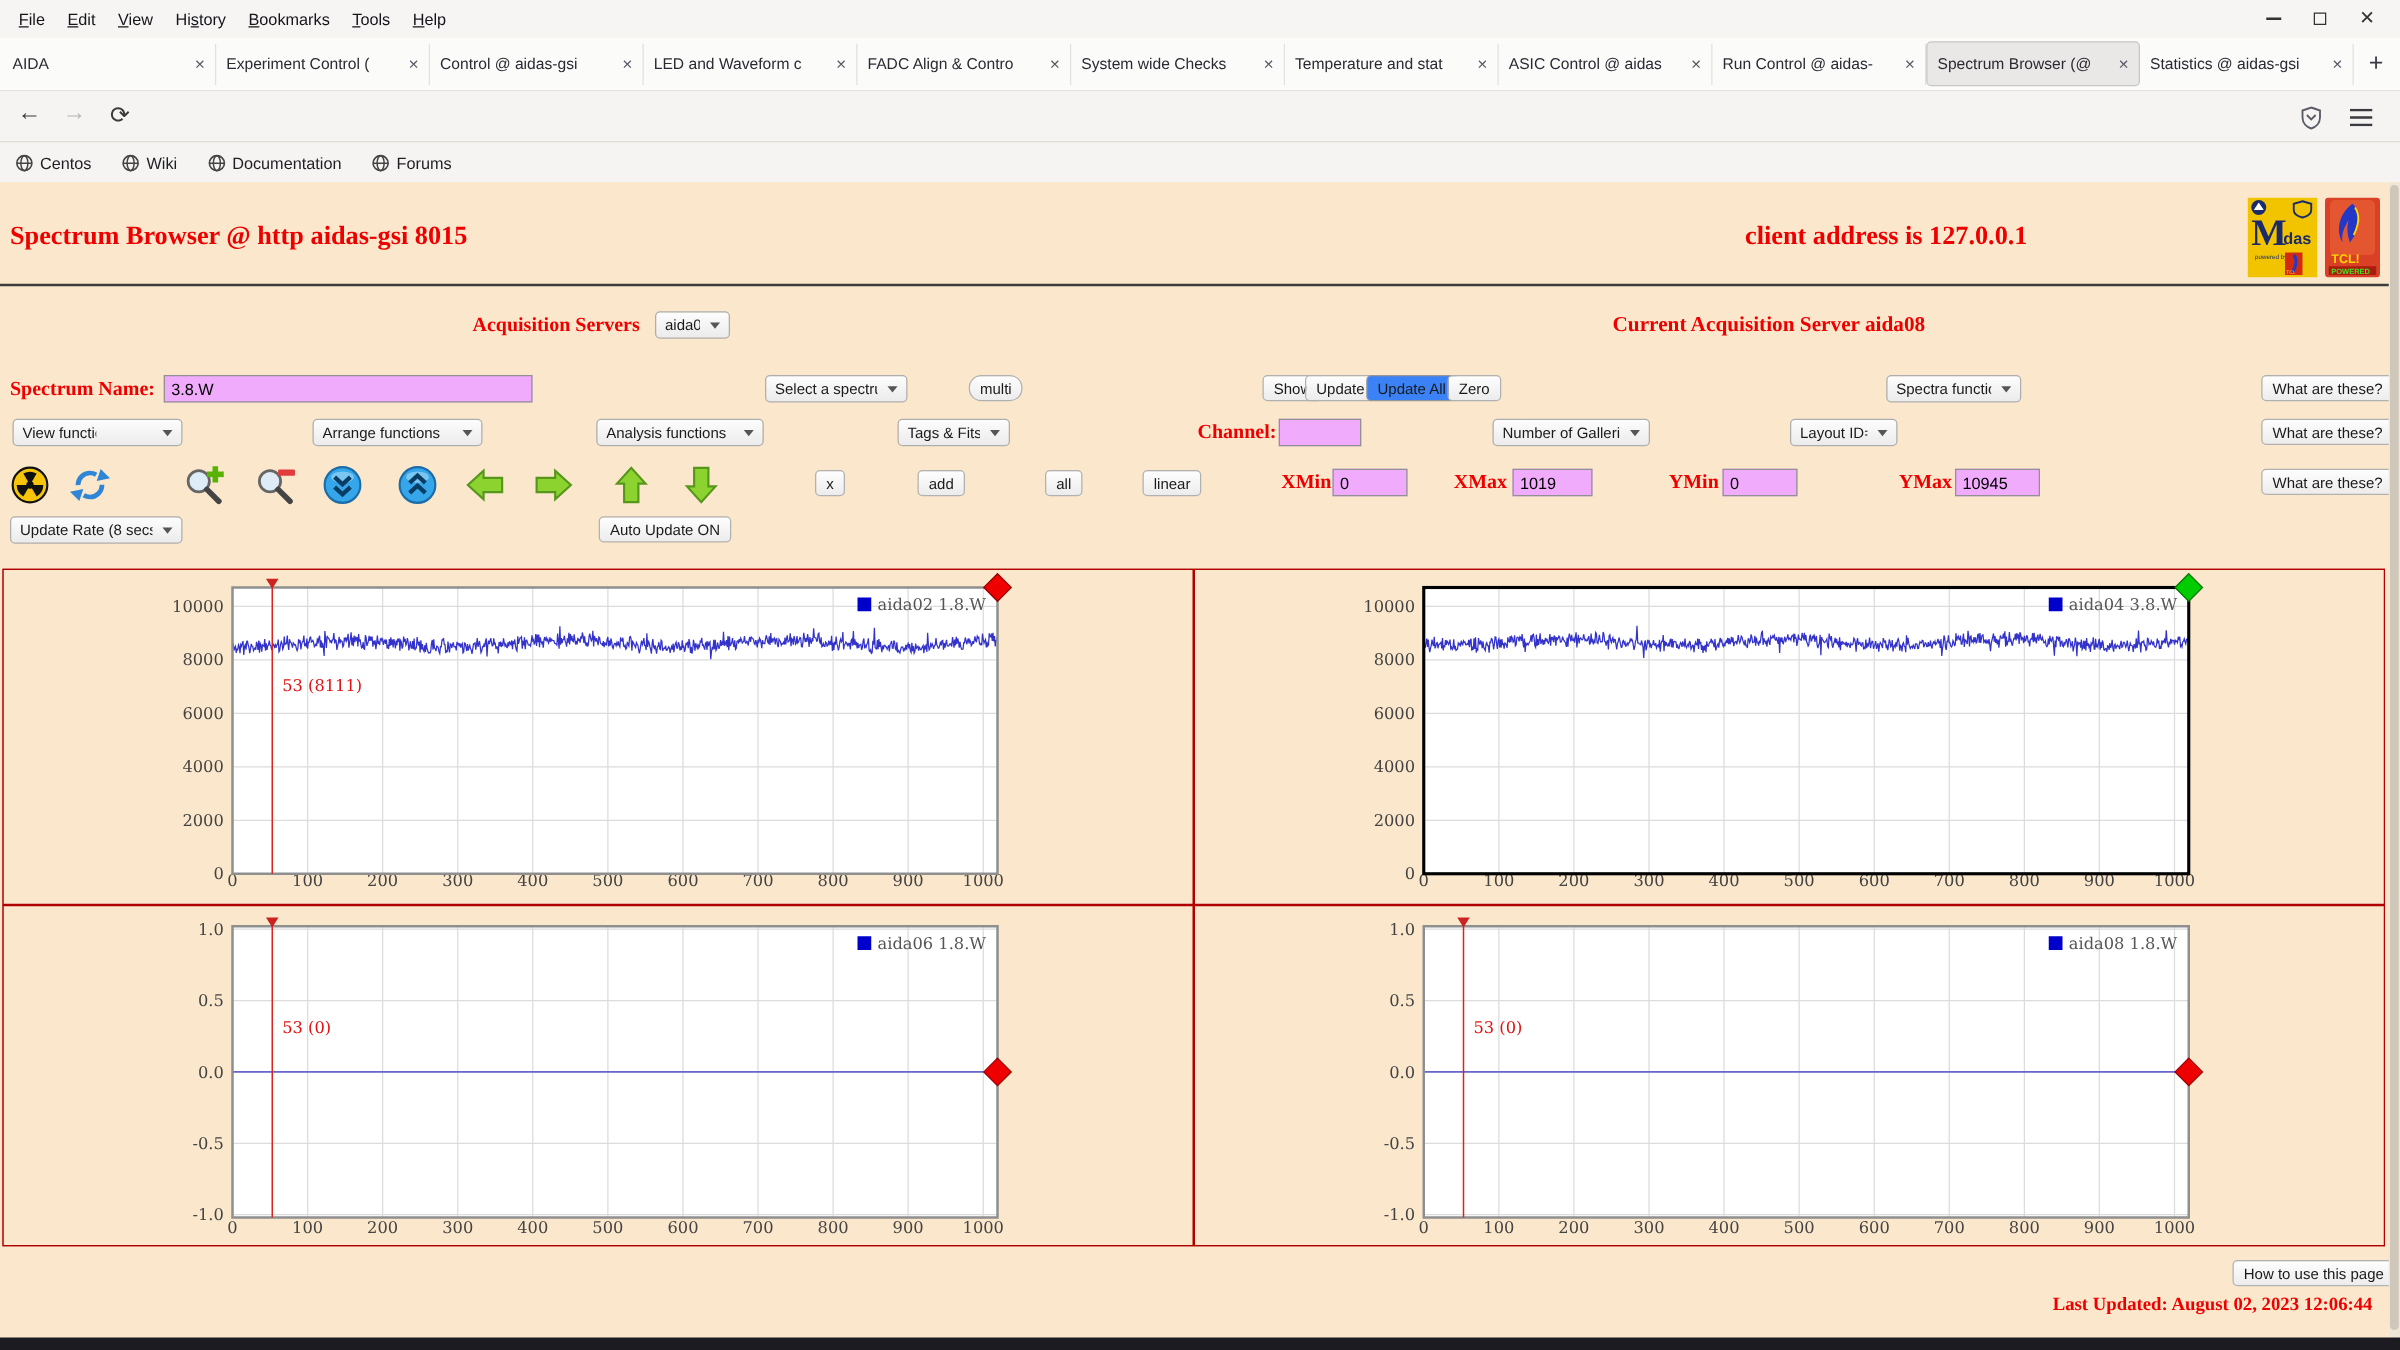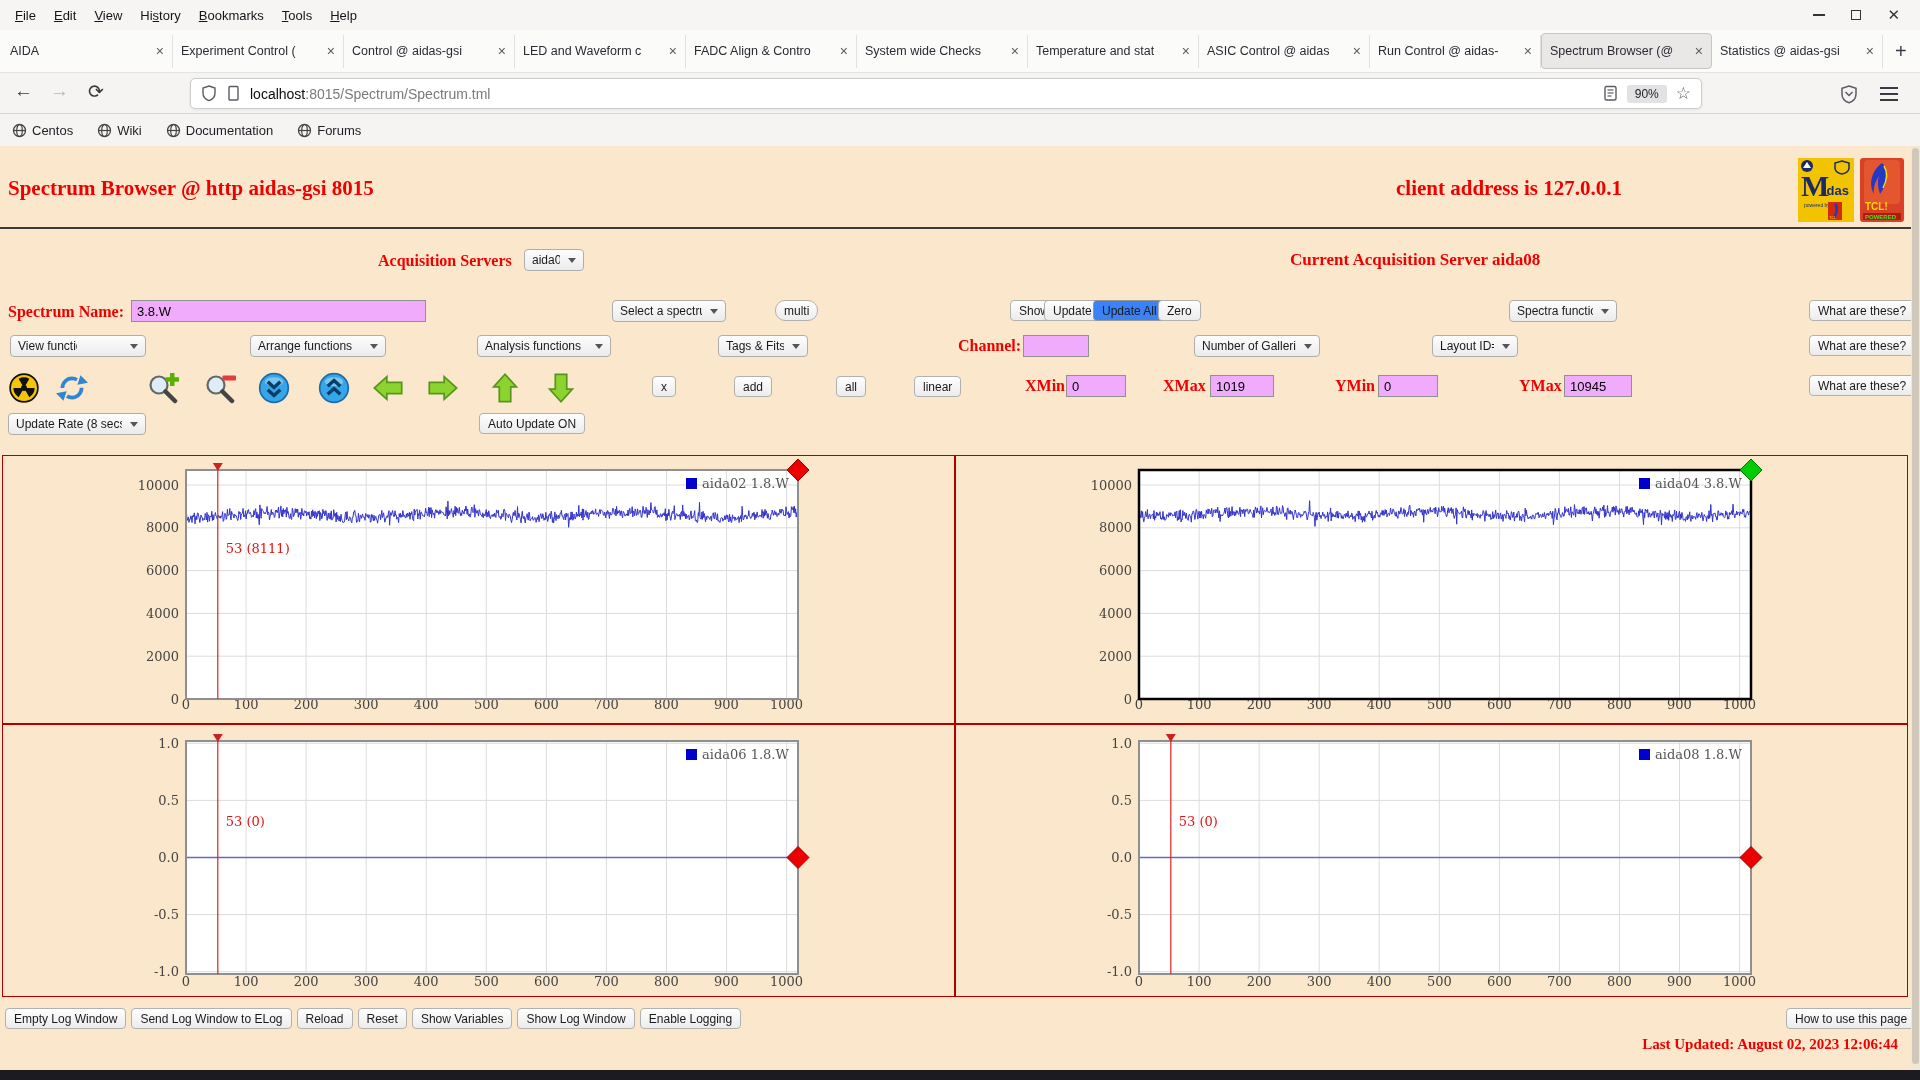--- a/index.html
+++ b/index.html
@@ -151,38 +151,20 @@
       <span class="tab-title">Statistics @ aidas-gsi</span>
       <span class="tab-close">×</span>
     </div>
     <div class="newtab">+</div>
   </div>
 
 <div id="navbar">
   <span class="nav-glyph" style="left:14px;">←</span>
   <span class="nav-glyph disabled" style="left:50px;">→</span>
   <span class="nav-glyph" style="left:88px;">⟳</span>
-  <div id="urlbar">
-    <svg width="16" height="17" viewBox="0 0 16 17">
-      <path d="M8,1 L14,3 V8 C14,12 11,14.6 8,15.6 C5,14.6 2,12 2,8 V3 Z" fill="none" stroke="#5b5b66" stroke-width="1.4"></path>
-    </svg>
-    <svg width="15" height="17" viewBox="0 0 15 17" style="margin-left:9px;">
-      <rect x="3" y="1.5" width="9" height="13.5" rx="1" fill="none" stroke="#5b5b66" stroke-width="1.4"></rect>
-    </svg>
-    <span class="url-text"><b style="font-weight:normal;">localhost</b><span class="path">:8015/Spectrum/Spectrum.tml</span></span>
-    <span class="spacer"></span>
-    <svg width="15" height="17" viewBox="0 0 15 17">
-      <rect x="2" y="1.5" width="11" height="13.5" rx="1.5" fill="none" stroke="#5b5b66" stroke-width="1.4"></rect>
-      <line x1="4.5" y1="5" x2="10.5" y2="5" stroke="#5b5b66" stroke-width="1.2"></line>
-      <line x1="4.5" y1="8" x2="10.5" y2="8" stroke="#5b5b66" stroke-width="1.2"></line>
-      <line x1="4.5" y1="11" x2="8.5" y2="11" stroke="#5b5b66" stroke-width="1.2"></line>
-    </svg>
-    <span class="zoom-badge">90%</span>
-    <span class="star">☆</span>
-  </div>
   <svg width="18" height="19" viewBox="0 0 18 19" style="position:absolute;right:62px;top:12px;">
     <path d="M9,1 L16,3.4 V9 C16,13.5 12.6,16.6 9,17.8 C5.4,16.6 2,13.5 2,9 V3.4 Z" fill="none" stroke="#5b5b66" stroke-width="1.5"></path>
     <polyline points="5.5,7 9,10.5 12.5,7" fill="none" stroke="#5b5b66" stroke-width="1.5"></polyline>
   </svg>
   <svg width="18" height="14" viewBox="0 0 18 14" style="position:absolute;right:22px;top:14px;">
     <rect y="0" width="18" height="2" fill="#3a3a42"></rect>
       <rect y="6" width="18" height="2" fill="#3a3a42"></rect>
       <rect y="12" width="18" height="2" fill="#3a3a42"></rect>
   </svg>
 </div>
@@ -570,29 +552,20 @@
           <line x1="214.8" y1="11" x2="214.8" y2="249" stroke="#dd2222" stroke-width="1.2"></line>
           <polygon points="209.8,9 219.8,9 214.8,17" fill="#cc2222"></polygon>
           <text x="222.8" y="101" font-family="DejaVu Serif, Liberation Serif, serif" font-size="13" fill="#e11111">53 (0)</text>
           <rect x="683" y="24" width="11" height="11" fill="#0000cc"></rect>
           <text x="699" y="34" font-family="DejaVu Serif, Liberation Serif, serif" font-size="13" fill="#555">aida08 1.8.W</text>
           <polygon points="795,121.5 806,132.5 795,143.5 784,132.5" fill="#ee0000" stroke="#990000" stroke-width="1"></polygon>
         </svg>
       </div>
     </div>
 
-  <div id="logrow">
-      <div class="btn inflow">Empty Log Window</div>
-      <div class="btn inflow">Send Log Window to ELog</div>
-      <div class="btn inflow">Reload</div>
-      <div class="btn inflow">Reset</div>
-      <div class="btn inflow">Show Variables</div>
-      <div class="btn inflow">Show Log Window</div>
-      <div class="btn inflow">Enable Logging</div>
-    </div>
   <div class="btn" style="left:1786px;top:862px;">How to use this page</div>
   <div id="last-updated" class="red-serif">Last Updated: August 02, 2023 12:06:44</div>
 </div>
 
 <div id="scrollbar">
     <div id="scrollthumb"></div>
   </div>
 <div id="bottomstrip"></div>
 
 </body></html>

